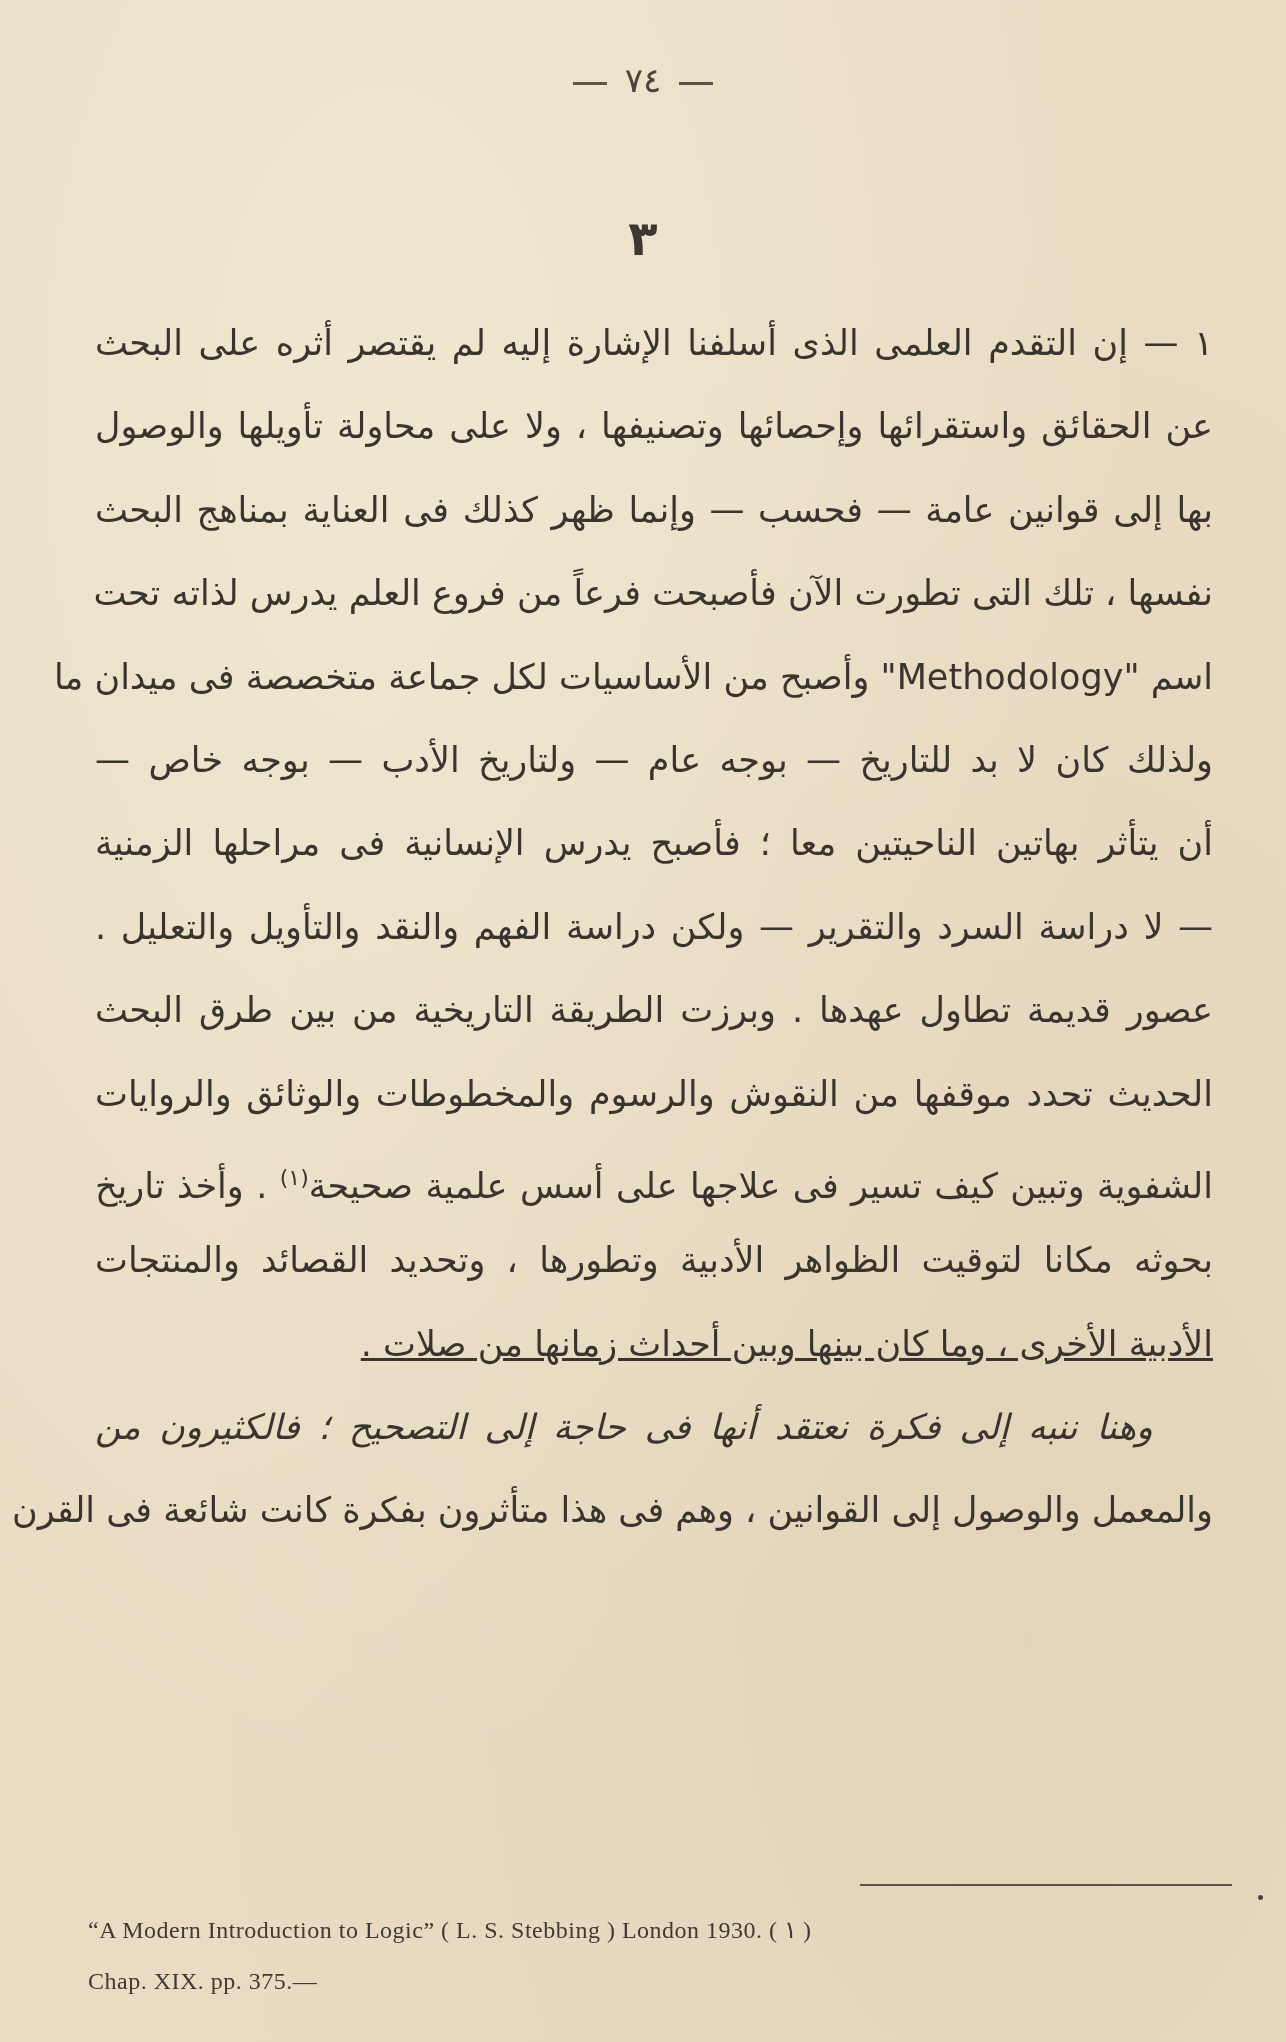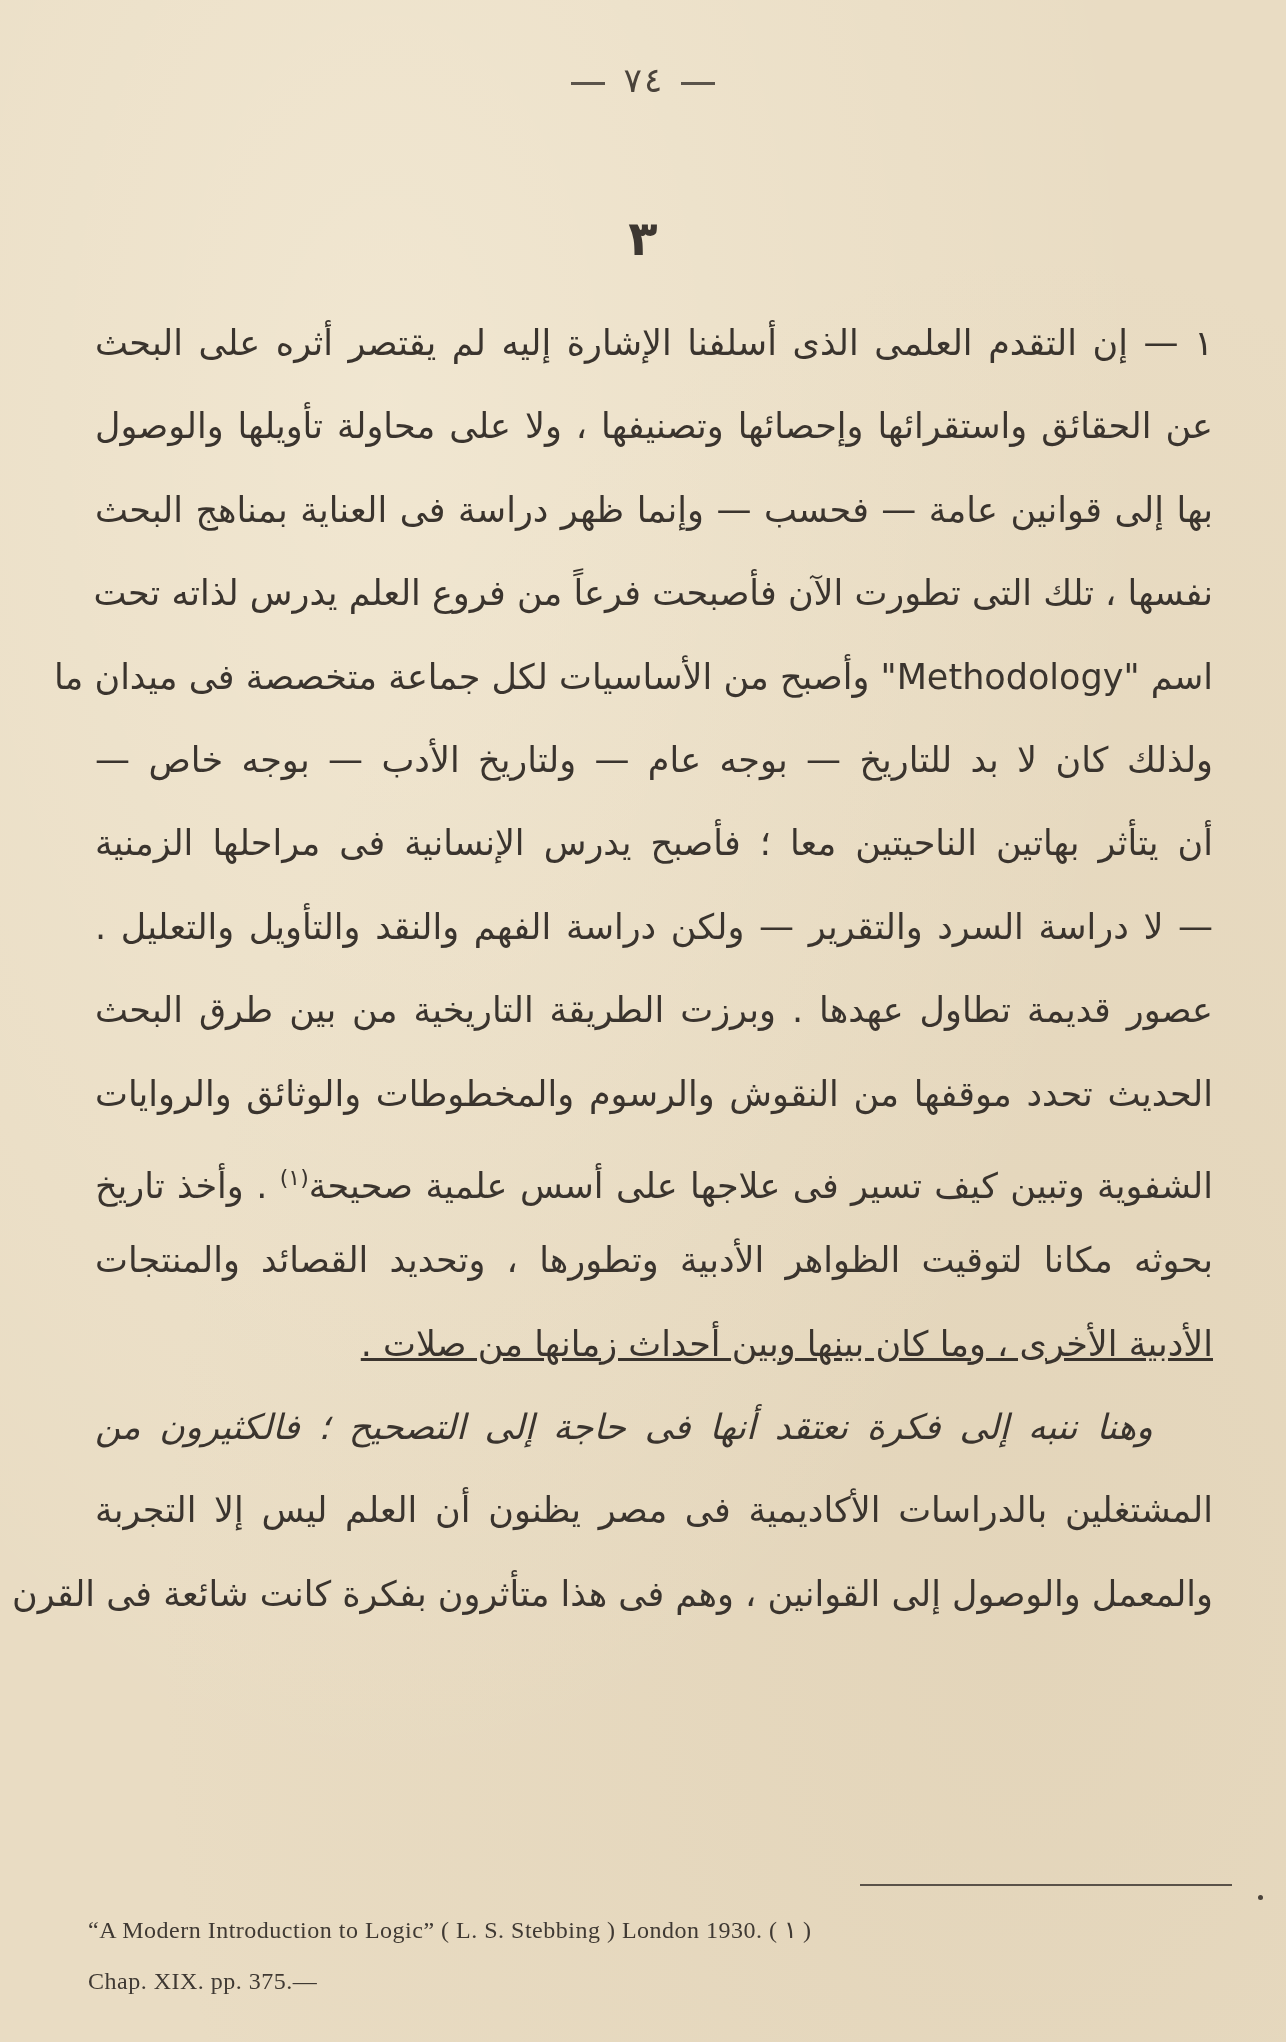--- a/index.html
+++ b/index.html
@@ -8,21 +8,21 @@
     background: #e9dcc3;
     background-image:
       radial-gradient(ellipse at 30% 20%, rgba(255,250,235,0.35), rgba(0,0,0,0) 60%),
       radial-gradient(ellipse at 80% 80%, rgba(200,180,145,0.18), rgba(0,0,0,0) 60%);
     position: relative;
     color: #3b3530;
   }
   .page-number {
     position: absolute; top: 60px; left: 0; width: 1286px;
     text-align: center;
-    font-family: Liberation Mono, monospace;
+    font-family: Liberation Sans, sans-serif;
     font-size: 34px; letter-spacing: 2px;
     color: #4a433b;
   }
   .page-number .dash { display: inline-block; width: 34px; height: 3px; background: #5b544b; vertical-align: middle; margin: 0 18px; }
   .section-number {
     position: absolute; top: 210px; left: 0; width: 1286px;
     text-align: center;
     font-family: "DejaVu Sans", sans-serif;
     font-size: 48px; font-weight: bold; color: #3d3731;
   }
@@ -58,33 +58,32 @@
 
 <div class="page-number">
   <span class="dash"></span><span>٧٤</span><span class="dash"></span>
 </div>
 
 <div class="section-number">٣</div>
 
 <div class="body-text">
   <span class="line">١ — إن التقدم العلمى الذى أسلفنا الإشارة إليه لم يقتصر أثره على البحث</span>
   <span class="line">عن الحقائق واستقرائها وإحصائها وتصنيفها ، ولا على محاولة تأويلها والوصول</span>
-  <span class="line">بها إلى قوانين عامة — فحسب — وإنما ظهر دراسة فى العناية بمناهج البحث</span>
+  <span class="line">بها إلى قوانين عامة — فحسب — وإنما ظهر كذلك فى العناية بمناهج البحث</span>
   <span class="line">نفسها ، تلك التى تطورت الآن فأصبحت فرعاً من فروع العلم يدرس لذاته تحت</span>
   <span class="line">اسم "Methodology" وأصبح من الأساسيات لكل جماعة متخصصة فى ميدان ما</span>
   <span class="line">ولذلك كان لا بد للتاريخ — بوجه عام — ولتاريخ الأدب — بوجه خاص —</span>
   <span class="line">أن يتأثر بهاتين الناحيتين معا ؛ فأصبح يدرس الإنسانية فى مراحلها الزمنية</span>
   <span class="line">— لا دراسة السرد والتقرير — ولكن دراسة الفهم والنقد والتأويل والتعليل .</span>
   <span class="line">عصور قديمة تطاول عهدها . وبرزت الطريقة التاريخية من بين طرق البحث</span>
   <span class="line">الحديث تحدد موقفها من النقوش والرسوم والمخطوطات والوثائق والروايات</span>
   <span class="line"><span>الشفوية وتبين كيف تسير فى علاجها على أسس علمية صحيحة</span><span class="sup">(١)</span> <span>. وأخذ تاريخ</span></span>
   <span class="line">بحوثه مكانا لتوقيت الظواهر الأدبية وتطورها ، وتحديد القصائد والمنتجات</span>
   <span class="line last">الأدبية الأخرى ، وما كان بينها وبين أحداث زمانها من صلات .</span>
   <span class="line indent">وهنا ننبه إلى فكرة نعتقد أنها فى حاجة إلى التصحيح ؛ فالكثيرون من</span>
-  <span class="line">المشتغلين بالدراسات الأكاديمية فى مصر يظنون أن العلم ليس إلا التجربة</span>
   <span class="line">والمعمل والوصول إلى القوانين ، وهم فى هذا متأثرون بفكرة كانت شائعة فى القرن</span>
 </div>
 
 <div class="footnote-rule"></div>
 <div class="speck"></div>
 
 <div class="footnotes">
   <span class="footnote-line">“A Modern Introduction to Logic” ( L. S. Stebbing ) London 1930. ( ١ )</span>
   <span class="footnote-line">Chap. XIX. pp. 375.—</span>
 </div>

